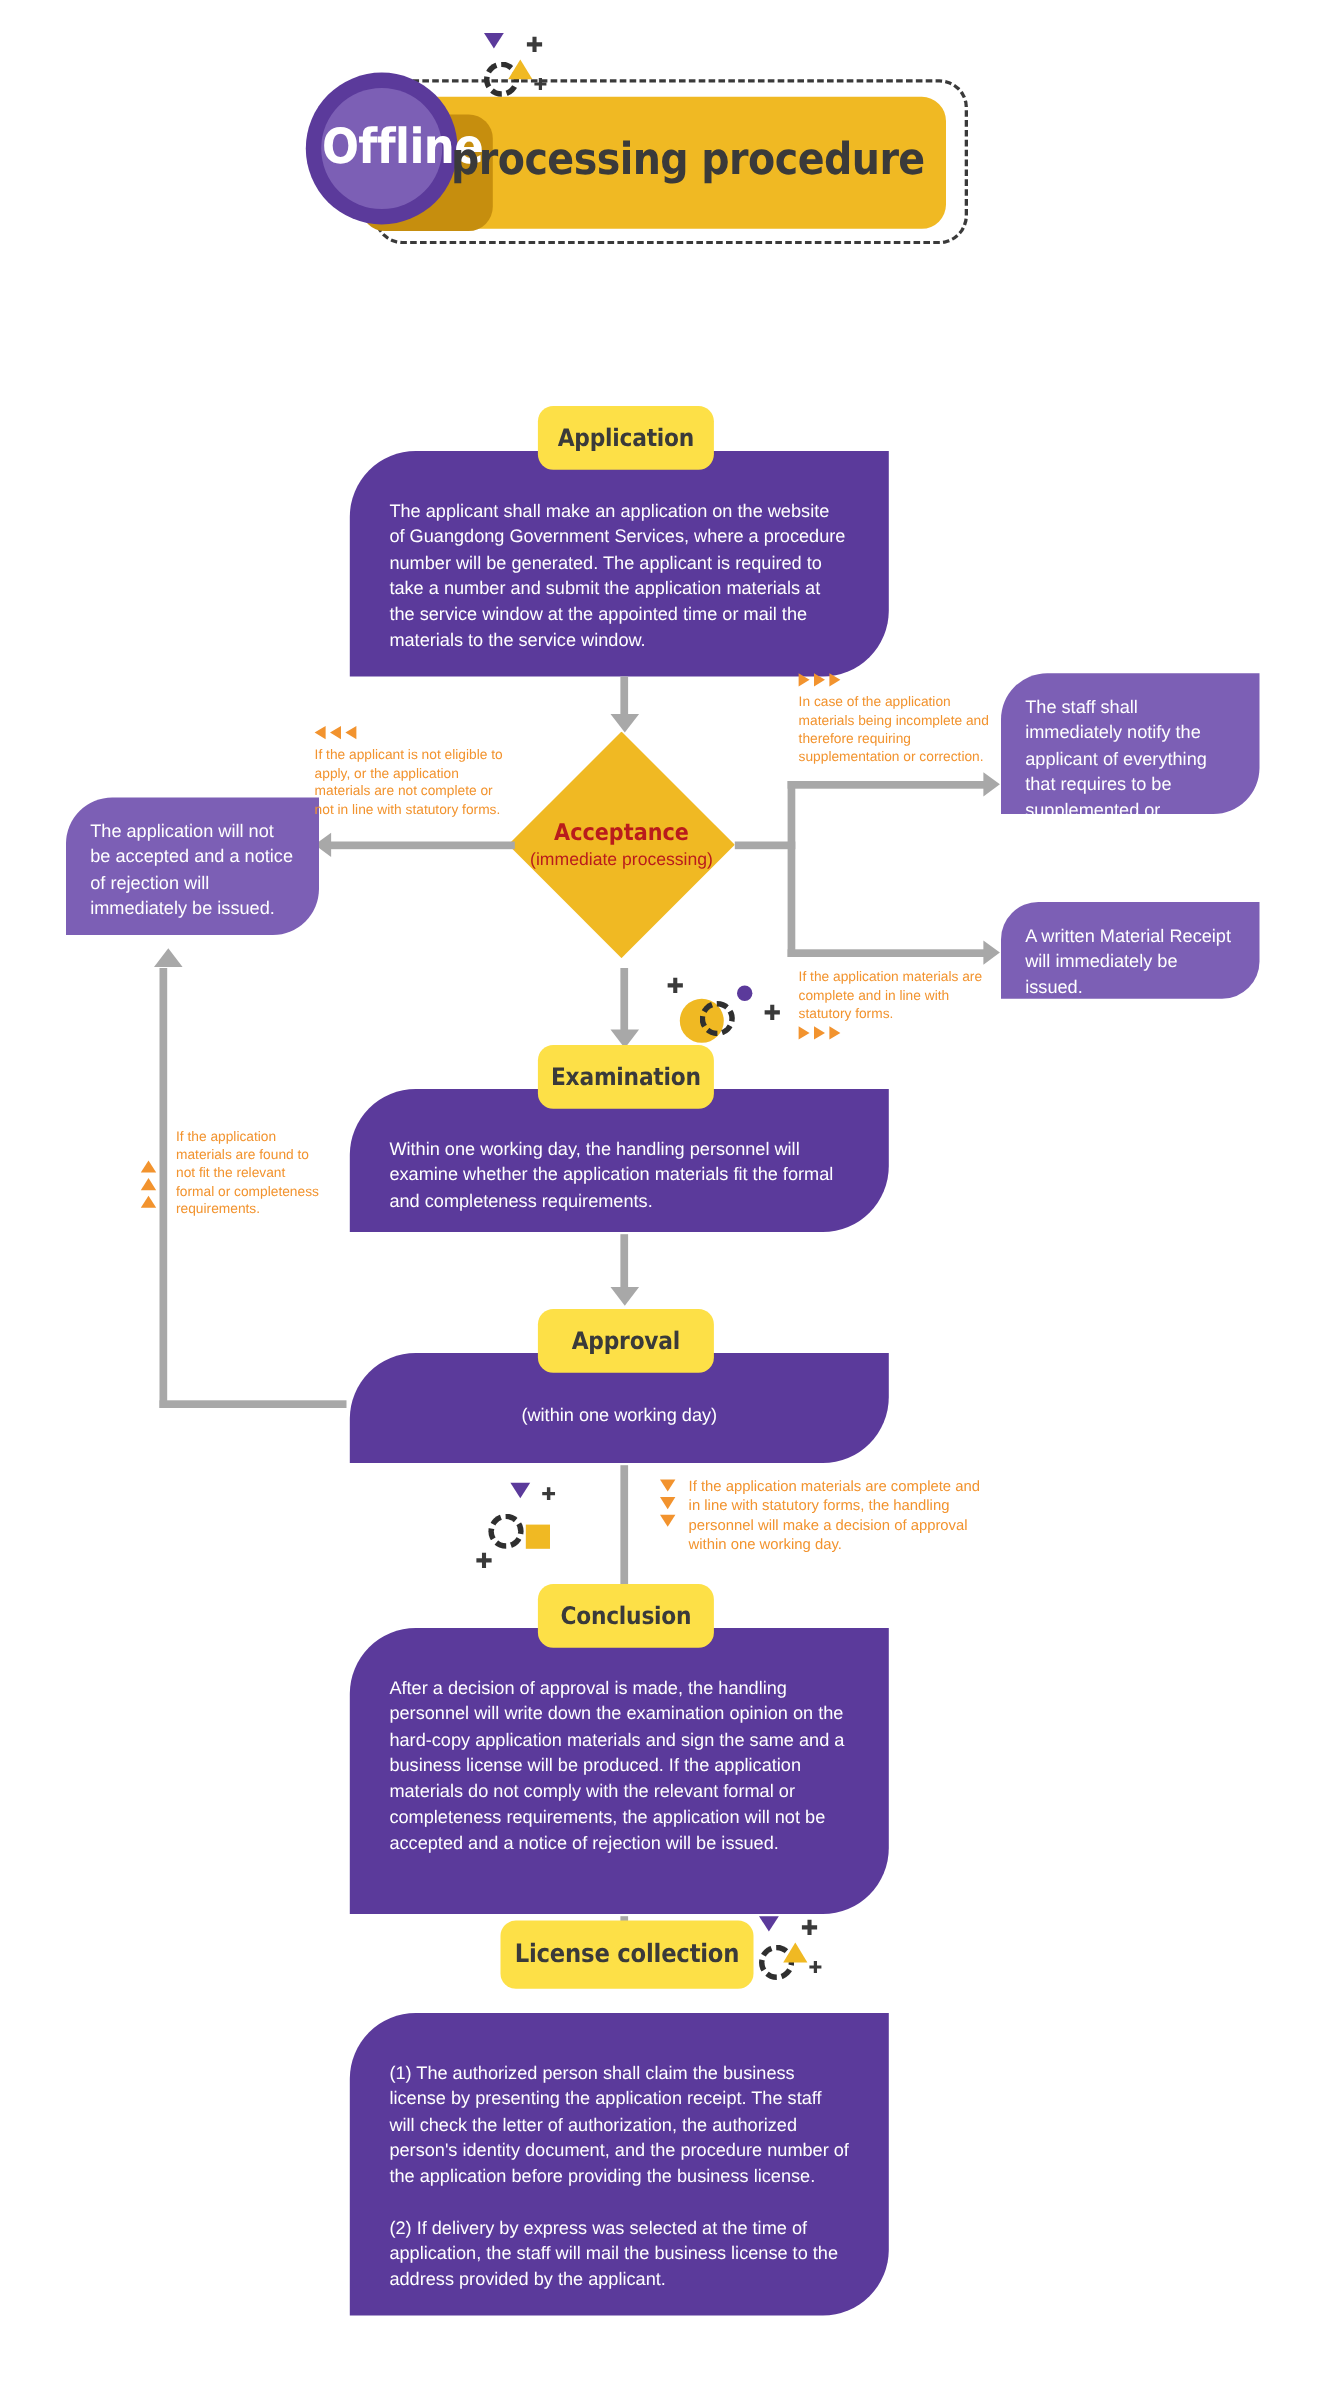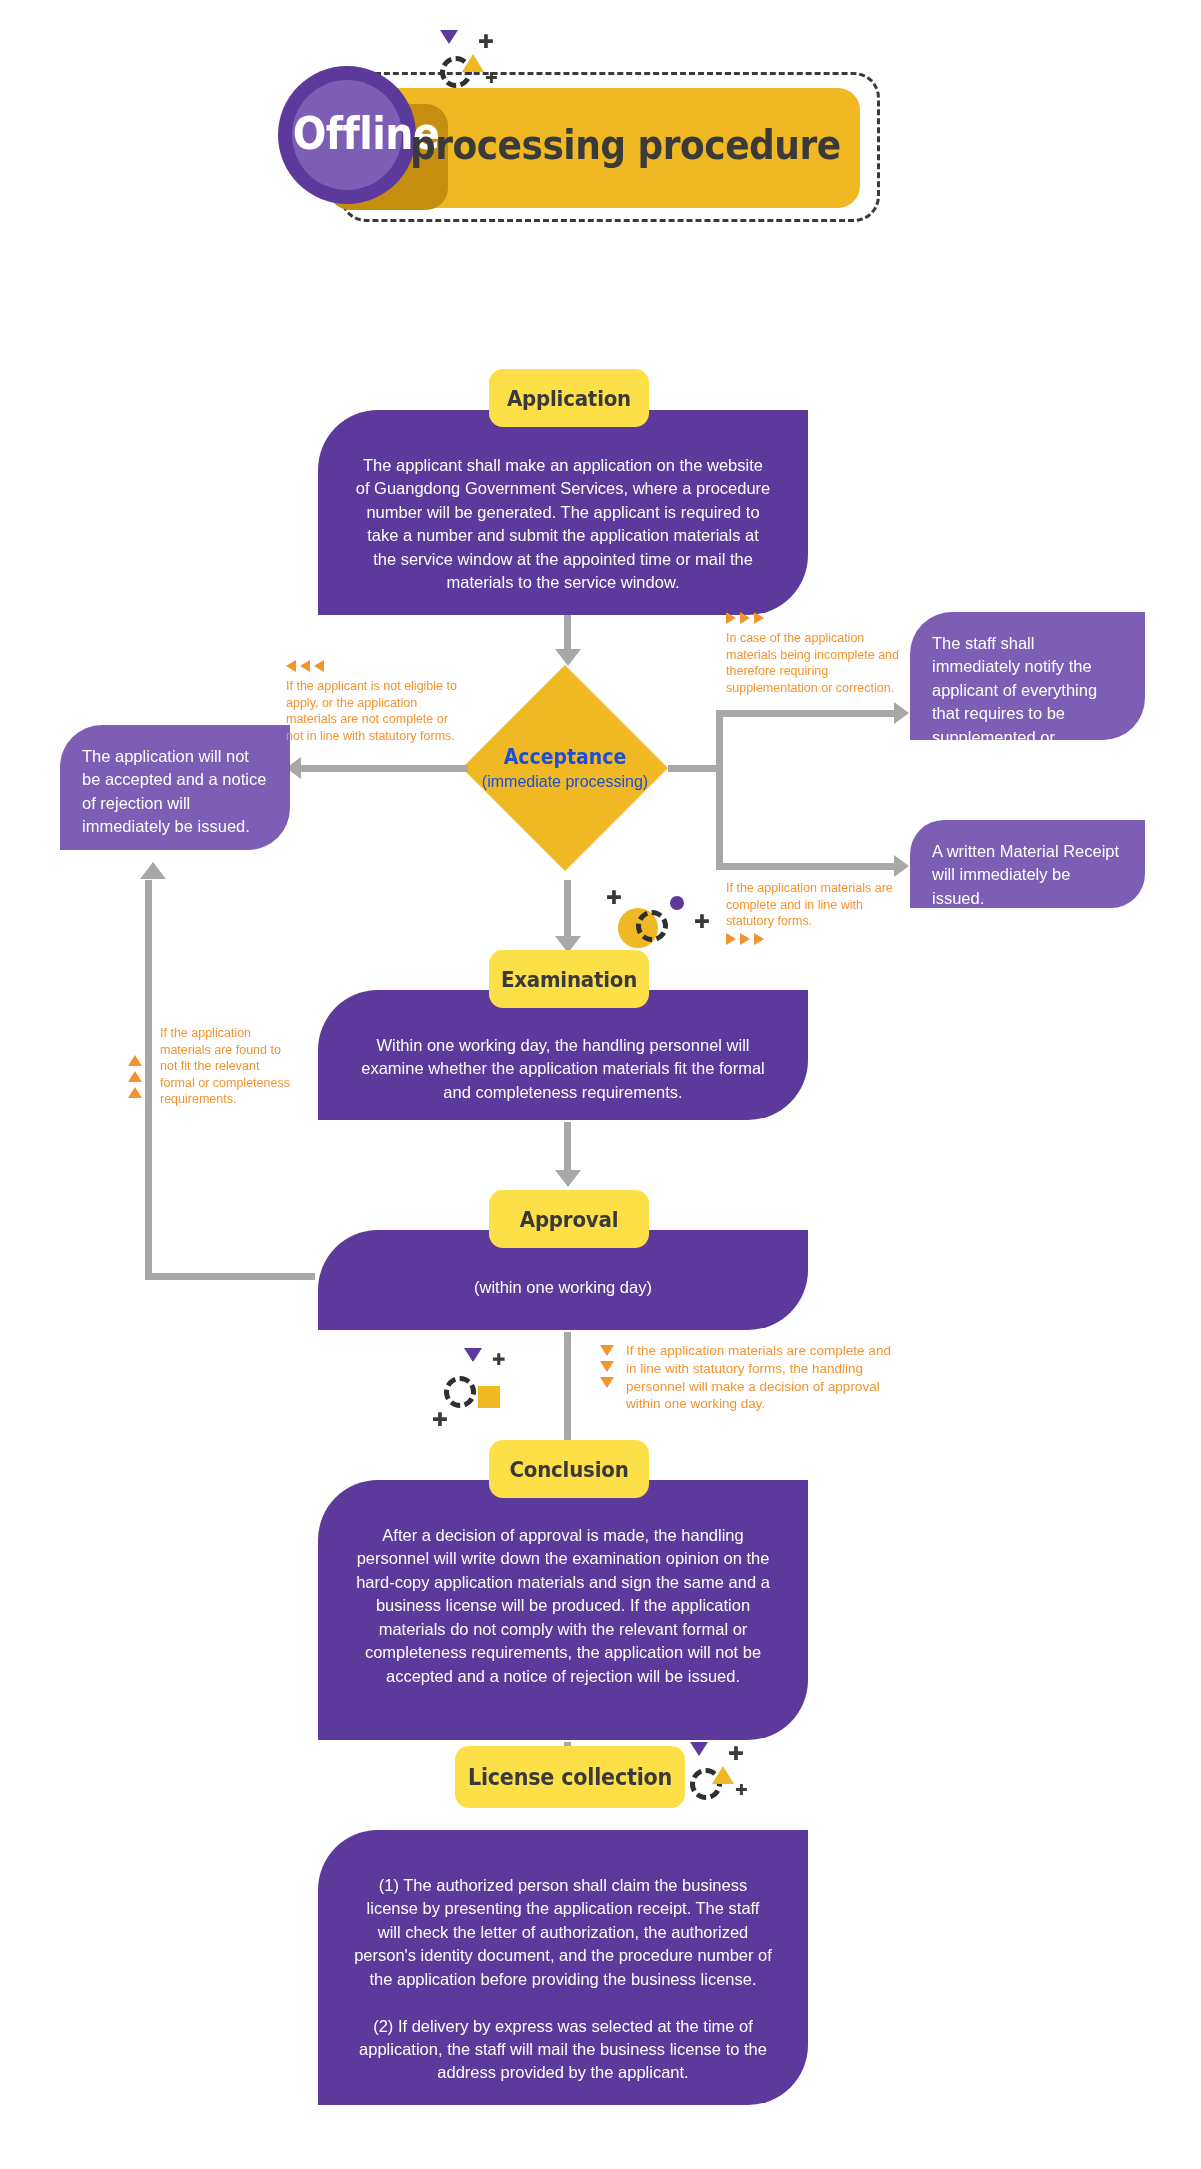--- a/index.html
+++ b/index.html
@@ -72,21 +72,21 @@
   }
   .deco .dot{position:absolute;width:14px;height:14px;border-radius:50%;background:#5B3A9B;}
   .deco .circ{position:absolute;width:40px;height:40px;border-radius:50%;background:#F0B923;}
   .deco .sq{position:absolute;width:22px;height:22px;background:#F0B923;}
 
   
   .stage-body{
     position:absolute;background:#5B3A9B;color:#ffffff;
     font-size:16.5px;line-height:1.42;box-sizing:border-box;
   }
-  .stage-body .txt{padding:44px 36px 26px 36px;white-space:pre-line;text-align:center;}
+  .stage-body .txt{padding:44px 36px 26px 36px;white-space:pre-line;}
   .stage-tag{
     position:absolute;background:#fde047;color:#3a3a3a;
     border-radius:14px;font-size:22px;font-weight:bold;
     display:flex;align-items:center;justify-content:center;
     font-family:"DejaVu Sans Condensed","Liberation Sans",sans-serif;
     z-index:5;letter-spacing:-0.2px;
   }
   .side-card{
     position:absolute;background:#7C5FB5;color:#ffffff;
     font-size:16.5px;line-height:1.42;box-sizing:border-box;
@@ -109,21 +109,21 @@
   
   .conn-v{position:absolute;background:#A8A8A8;width:7px;}
   .conn-h{position:absolute;background:#A8A8A8;height:7px;}
   .head-d{position:absolute;width:0;height:0;border-left:13px solid transparent;border-right:13px solid transparent;border-top:17px solid #A8A8A8;}
   .head-r{position:absolute;width:0;height:0;border-top:11px solid transparent;border-bottom:11px solid transparent;border-left:15px solid #A8A8A8;}
   .head-l{position:absolute;width:0;height:0;border-top:11px solid transparent;border-bottom:11px solid transparent;border-right:15px solid #A8A8A8;}
 
   .diamond{
     position:absolute;background:#F0B923;
     display:flex;flex-direction:column;align-items:center;justify-content:center;
-    text-align:center;color:#1d4ed8;
+    text-align:center;color:#b91c1c;
   }
   .diamond .d-title{font-size:21px;font-weight:bold;font-family:"DejaVu Sans Condensed","Liberation Sans",sans-serif;}
   .diamond .d-sub{font-size:16px;margin-top:4px;}
 </style>
 </head>
 <body>
 
 <div id="page">
 
   <div class="abs" id="banner">

